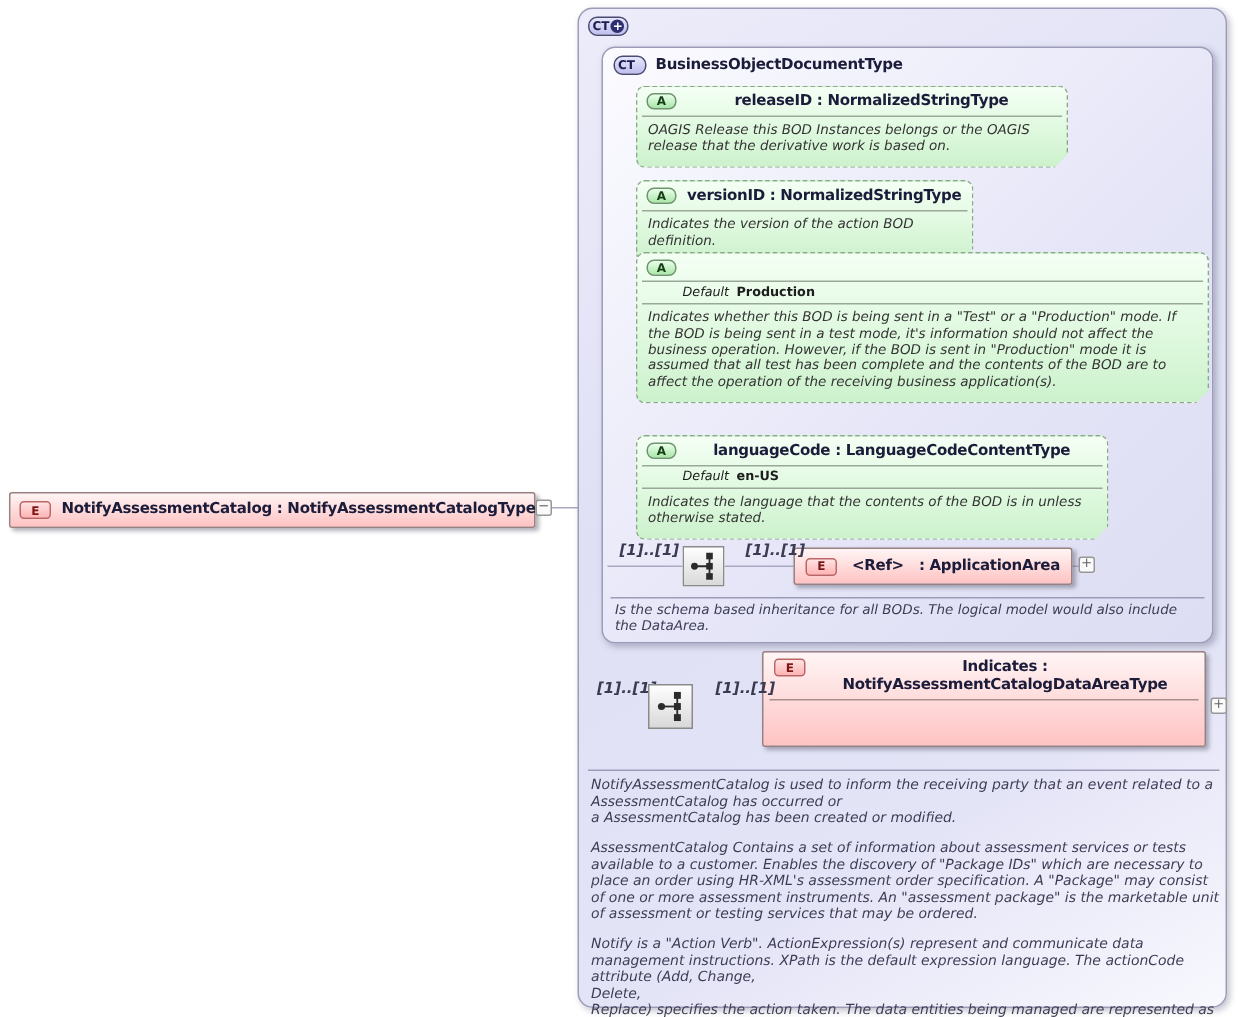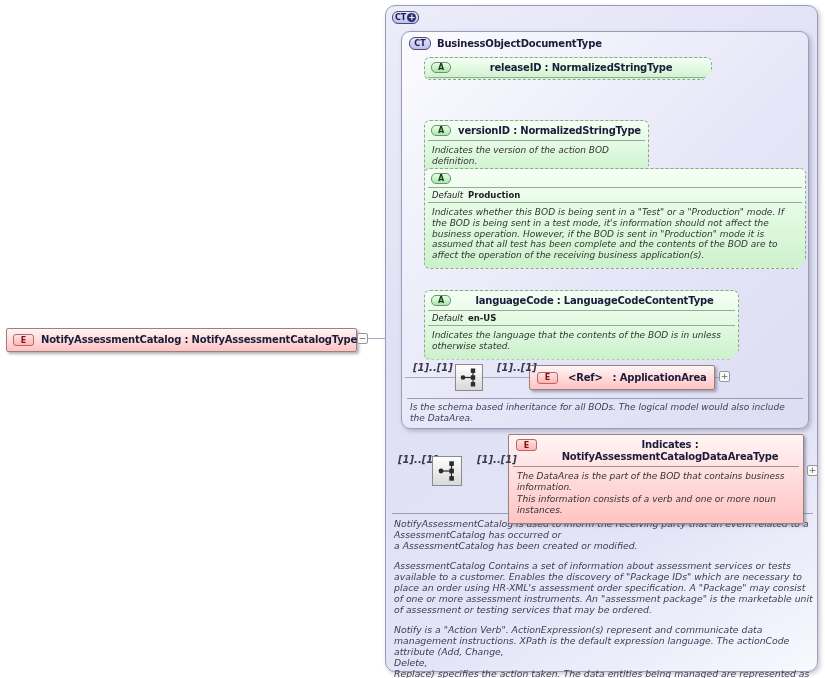--- a/index.html
+++ b/index.html
@@ -19,21 +19,21 @@
     position:absolute;font-size:10px;font-weight:bold;font-style:italic;
     color:#3a3a52;white-space:nowrap;z-index:5;
   }
   .badge{
     display:inline-flex;align-items:center;justify-content:center;
     box-sizing:border-box;font-weight:bold;font-size:8px;flex:none;
   }
   .badge-ct{
     min-width:22px;height:13px;padding:0 2px;border-radius:6px;
     background:linear-gradient(180deg,#e6e6fb,#bfbfee);
-    border:1px solid #4a4a72;color:#1b1b4e;gap:1px;
+    border:1px solid #4a4a72;color:#1b1b4e;gap:1px;justify-content:space-between;
   }
   .plus-circle{
     display:inline-block;width:9px;height:9px;border-radius:50%;
     background:#2d2d72;color:#ffffff;font-size:8px;line-height:9px;
     text-align:center;font-weight:bold;
   }
   .badge-a{
     width:20px;height:11px;border-radius:5px;
     background:linear-gradient(180deg,#eaffea,#a9e7a9);
     border:1px solid #6f936f;color:#173d17;
@@ -79,21 +79,21 @@
     background:linear-gradient(180deg,#f4fff4 0%,#ddf8dd 60%,#ccf1cc 100%);
     border:1px dashed #8ba68b;border-radius:6px 6px 0 6px;
     clip-path:polygon(0 0,100% 0,100% calc(100% - 9px),calc(100% - 9px) 100%,0 100%);
     z-index:3;
   }
   .attr-title{display:flex;align-items:flex-start;gap:6px;padding:4px 6px 2px 6px;}
   .attr-title .t{flex:1;text-align:center;overflow-wrap:anywhere;}
   .sep{height:1px;background:#9aa89a;margin:1px 3px;}
   .sep-lav{height:1px;background:#9c9cb8;position:absolute;}
   .default-row{display:flex;align-items:baseline;padding:1px 7px;font-size:8.5px;color:#1d1d1d;}
-  .default-row .dl{font-style:italic;width:36px;flex:none;}
+  .default-row .dl{font-style:italic;width:36px;flex:none;margin-left:23px;}
   .default-row .dv{font-weight:bold;margin-left:0;}
   .attr-doc{
     font-style:italic;font-size:9px;color:#333333;line-height:1.2;
     padding:3px 7px 7px 7px;
   }
   
   .seq-icon{position:absolute;z-index:5;}
   
   .elem-box{
     position:absolute;box-sizing:border-box;
@@ -153,20 +153,21 @@
         </span>
         <span class="bold-title">BusinessObjectDocumentType</span>
       </div>
 
       <div class="attr-box" style="left:22px;top:25px;width:288px;">
         <div class="attr-title">
           <span class="badge badge-a">A</span>
           <span class="t bold-title">releaseID : NormalizedStringType</span>
         </div>
         <div class="sep"></div>
+        <div class="attr-doc">OAGIS Release this BOD Instances belongs or the OAGIS release that the derivative work is based on.</div>
       </div>
 
       <div class="attr-box" style="left:22px;top:88px;width:225px;">
         <div class="attr-title">
           <span class="badge badge-a">A</span>
           <span class="t bold-title">versionID : NormalizedStringType</span>
         </div>
         <div class="sep"></div>
         <div class="attr-doc">Indicates the version of the action BOD definition.</div>
       </div>
@@ -247,22 +248,20 @@
       <rect x="17.3" y="20.1" width="4.6" height="4.6" fill="#2b2b2b"></rect>
     </svg>
     <span class="card" style="left:91px;top:448px;">[1]..[1]</span>
 
     <div class="elem-box dataarea-box">
       <div class="elem-title-row">
         <span class="badge badge-e">E</span>
         <span class="t bold-title">Indicates : NotifyAssessmentCatalogDataAreaType</span>
       </div>
       <div class="elem-sep"></div>
-      <div class="elem-doc">The DataArea is the part of the BOD that contains business information.
-This information consists of a verb and one or more noun instances.</div>
     </div>
     <div class="pm" style="left:421px;top:459px;">+</div>
 
     <div class="sep-lav" style="left:6px;top:507px;width:421px;"></div>
     <div class="bottom-doc">
       <p>NotifyAssessmentCatalog is used to inform the receiving party that an event related to a AssessmentCatalog has occurred or
 a AssessmentCatalog has been created or modified.</p>
       <p>AssessmentCatalog  Contains a set of information about assessment services or tests available to a customer. Enables the discovery of "Package IDs" which are necessary to place an order using HR-XML's assessment order specification. A "Package" may consist of one or more assessment instruments. An "assessment package" is the marketable unit of assessment or testing services that may be ordered.</p>
       <p>Notify is a "Action Verb". ActionExpression(s) represent and communicate data management instructions. XPath is the default expression language. The actionCode attribute (Add, Change,
 Delete,

